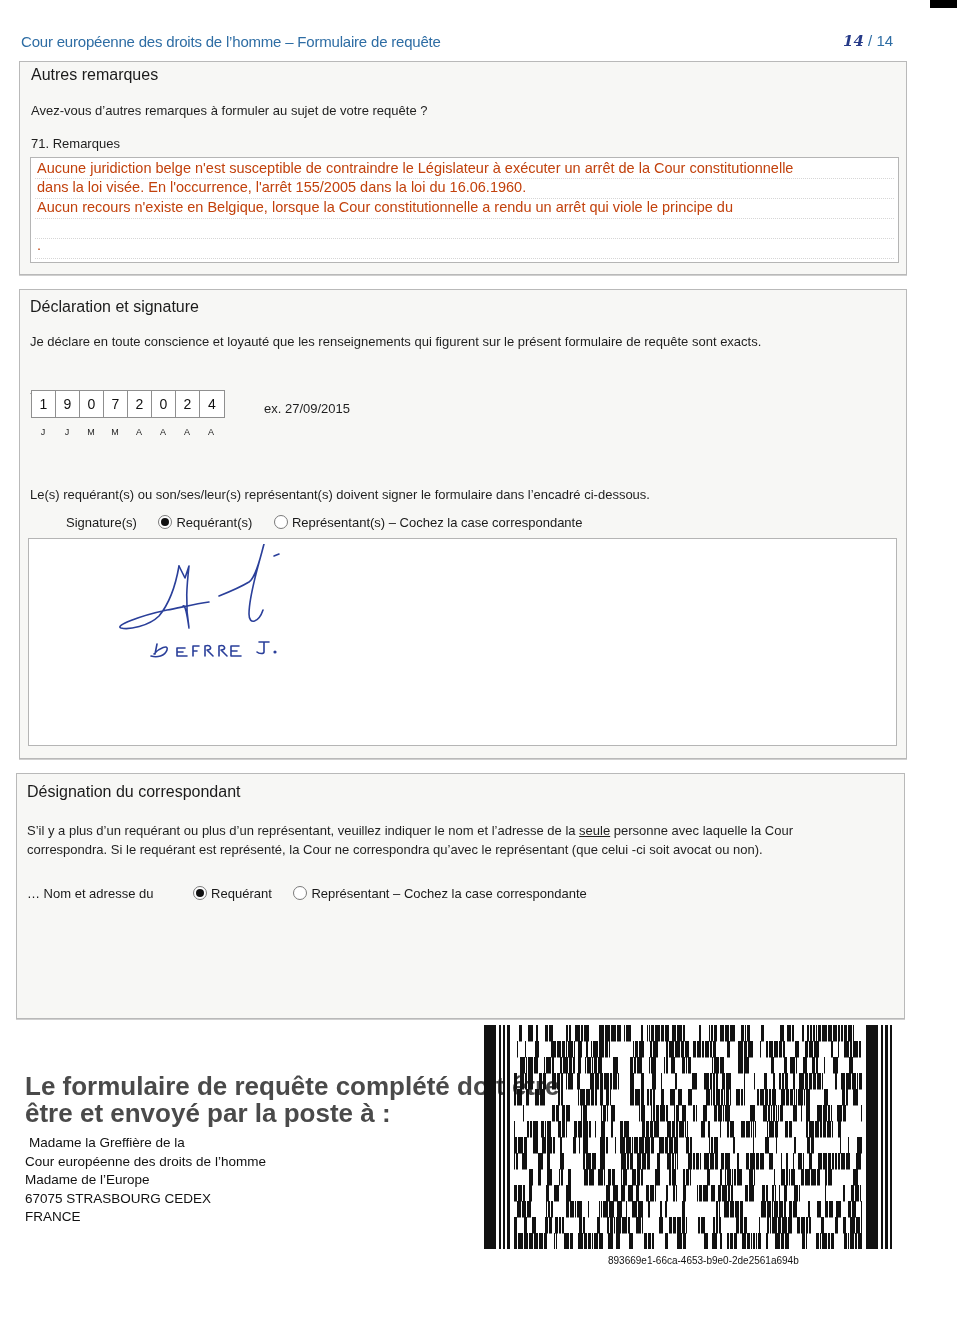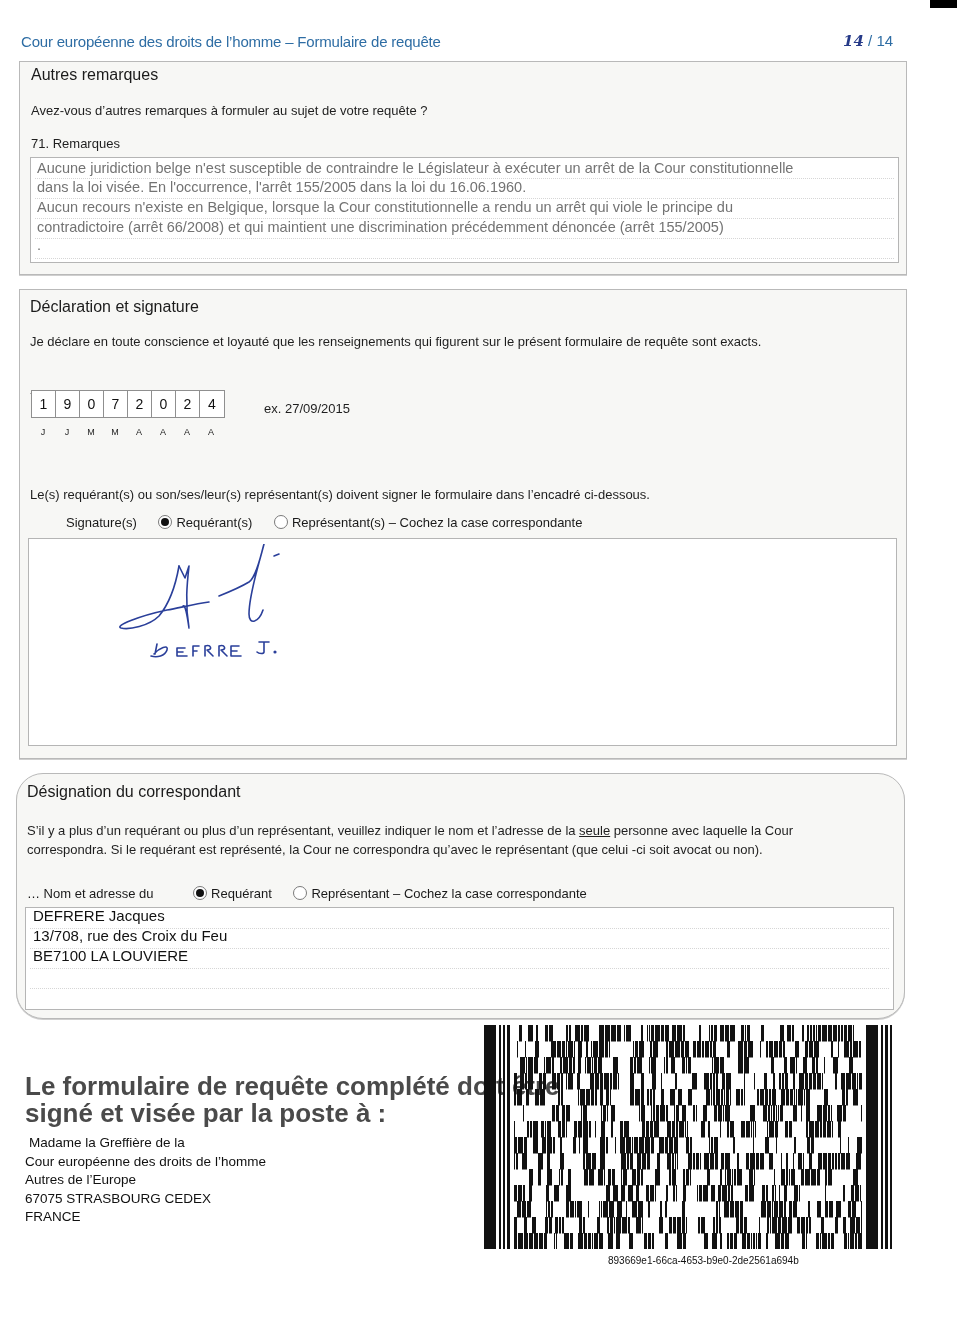--- a/index.html
+++ b/index.html
@@ -26,21 +26,21 @@
   }
   .sec-title { position: absolute; font-weight: normal; font-size: 16px; color: #1b1b1b; }
   .small-text { position: absolute; font-size: 13px; color: #1f1f1f; }
   .inbox {
     position: absolute; background: #ffffff; border: 1px solid #b5b5b5;
   }
   .ruled-line {
     position: absolute; left: 4px; right: 4px; height: 0;
     border-top: 1px dotted #d6d6d6;
   }
-  .remark-line { position: absolute; left: 6px; font-size: 14.5px; color: #737373; white-space: nowrap; text-align: center; }
+  .remark-line { position: absolute; left: 6px; font-size: 14.5px; color: #c2410c; white-space: nowrap; text-align: center; }
   .date-boxes { position: absolute; display: flex; border: 1px solid #8f8f8f; background: #fff; }
   .date-box {
     width: 24px; height: 26px; border-right: 1px solid #8f8f8f;
     display: flex; align-items: center; justify-content: center;
     font-size: 14px; color: #111;
   }
   .date-box:last-child { border-right: none; }
   .date-labels { position: absolute; display: flex; }
   .date-label { width: 24px; text-align: center; font-size: 9px; color: #222; }
   .radio {
@@ -82,21 +82,20 @@
   <div class="small-text" style="left:11px; top:74px;">71. Remarques</div>
   <div class="inbox" style="left:10px; top:95px; width:869px; height:106px;">
     <div class="ruled-line" style="top:20px;"></div>
     <div class="ruled-line" style="top:40px;"></div>
     <div class="ruled-line" style="top:60px;"></div>
     <div class="ruled-line" style="top:80px;"></div>
     <div class="ruled-line" style="top:100px;"></div>
     <div class="remark-line" style="top:2px;">Aucune juridiction belge n'est susceptible de contraindre le Législateur à exécuter un arrêt de la Cour constitutionnelle</div>
     <div class="remark-line" style="top:21px;">dans la loi visée. En l'occurrence, l'arrêt 155/2005 dans la loi du 16.06.1960.</div>
     <div class="remark-line" style="top:41px;">Aucun recours n'existe en Belgique, lorsque la Cour constitutionnelle a rendu un arrêt qui viole le principe du</div>
-    <div class="remark-line" style="top:61px;">contradictoire (arrêt 66/2008) et qui maintient une discrimination précédemment dénoncée (arrêt 155/2005)</div>
     <div class="remark-line" style="top:79px;">.</div>
   </div>
 </div>
 
 <div class="section" style="left:19px; top:289px; width:888px; height:470px;">
   <div class="sec-title" style="left:10px; top:8px;">Déclaration et signature</div>
   <div class="small-text" style="left:10px; top:44px;">Je déclare en toute conscience et loyauté que les renseignements qui figurent sur le présent formulaire de requête sont exacts.</div>
   <div class="small-text" style="left:10px; top:100px;">72. Date</div>
   <div class="date-boxes" style="left:11px; top:100px;">
     <div class="date-box">1</div>
@@ -139,50 +138,41 @@
         <path d="M120 112 L120 102 C126 100 128 106 122 106 L128 112"></path>
         <path d="M132 112 L132 102 L140 102 M132 107 L138 107 M132 112 L142 112"></path>
         <path d="M160 98 L170 98 M165 98 L165 108 C165 110 160 110 158 108"></path>
         <circle cx="176" cy="108" r="0.8"></circle>
       </g>
     </svg>
 
   </div>
 </div>
 
-<div class="section" style="left:16px; top:773px; width:889px; height:246px;border-radius:27px;">
+<div class="section" style="left:16px; top:773px; width:889px; height:246px;">
   <div class="sec-title" style="left:10px; top:9px;">Désignation du correspondant</div>
   <div class="small-text" style="left:10px; top:47px; width:870px; line-height:19px;">
     <span>S’il y a plus d’un requérant ou plus d’un représentant, veuillez indiquer le nom et l’adresse de la </span><span class="u">seule</span><span> personne avec laquelle la Cour</span><br>
     <span>correspondra. Si le requérant est représenté, la Cour ne correspondra qu’avec le représentant (que celui -ci soit avocat ou non).</span>
   </div>
   <div class="radio-row" style="left:10px; top:112px;">
     <span class="item" style="margin-right:36px;">… Nom et adresse du</span>
     <span class="item"><span class="radio checked"></span><span>Requérant</span></span>
     <span class="item"><span class="radio"></span><span>Représentant – Cochez la case correspondante</span></span>
   </div>
-  <div class="inbox" style="left:8px; top:133px; width:869px; height:103px;">
-    <div class="ruled-line" style="top:20px;"></div>
-    <div class="ruled-line" style="top:40px;"></div>
-    <div class="ruled-line" style="top:60px;"></div>
-    <div class="ruled-line" style="top:80px;"></div>
-    <div class="addr-line" style="top:-1px;">DEFRERE Jacques</div>
-    <div class="addr-line" style="top:19px;">13/708, rue des Croix du Feu</div>
-    <div class="addr-line" style="top:39px;">BE7100 LA LOUVIERE</div>
-  </div>
 </div>
 
 <div class="footer-title">
   <div>Le formulaire de requête complété doit être</div>
-  <div>signé et visée par la poste à :</div>
+  <div>être et envoyé par la poste à :</div>
 </div>
 <div class="footer-addr">
   <div style="padding-left:4px;">Madame  la Greffière de la</div>
   <div>Cour européenne des droits de l’homme</div>
-  <div>Autres de l’Europe</div>
+  <div>Madame de l’Europe</div>
   <div>67075 STRASBOURG CEDEX</div>
   <div>FRANCE</div>
 </div>
 
 <svg class="barcode" viewBox="0 0 412 224" preserveAspectRatio="none">
   <rect x="0" y="0" width="12" height="224" fill="#111"></rect>
   <rect x="15" y="0" width="2" height="224" fill="#111"></rect>
   <rect x="19" y="0" width="2" height="224" fill="#111"></rect>
   <rect x="23" y="0" width="3" height="224" fill="#111"></rect>
   <rect x="382" y="0" width="12" height="224" fill="#111"></rect>

